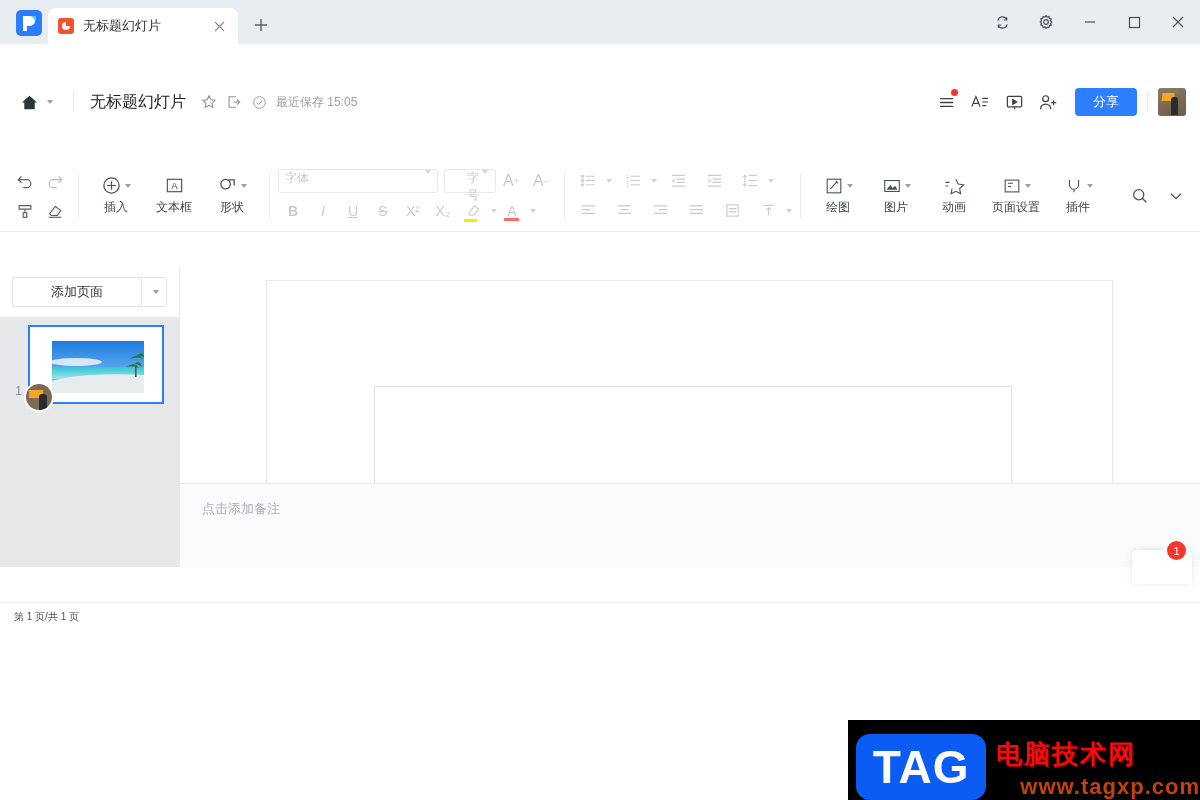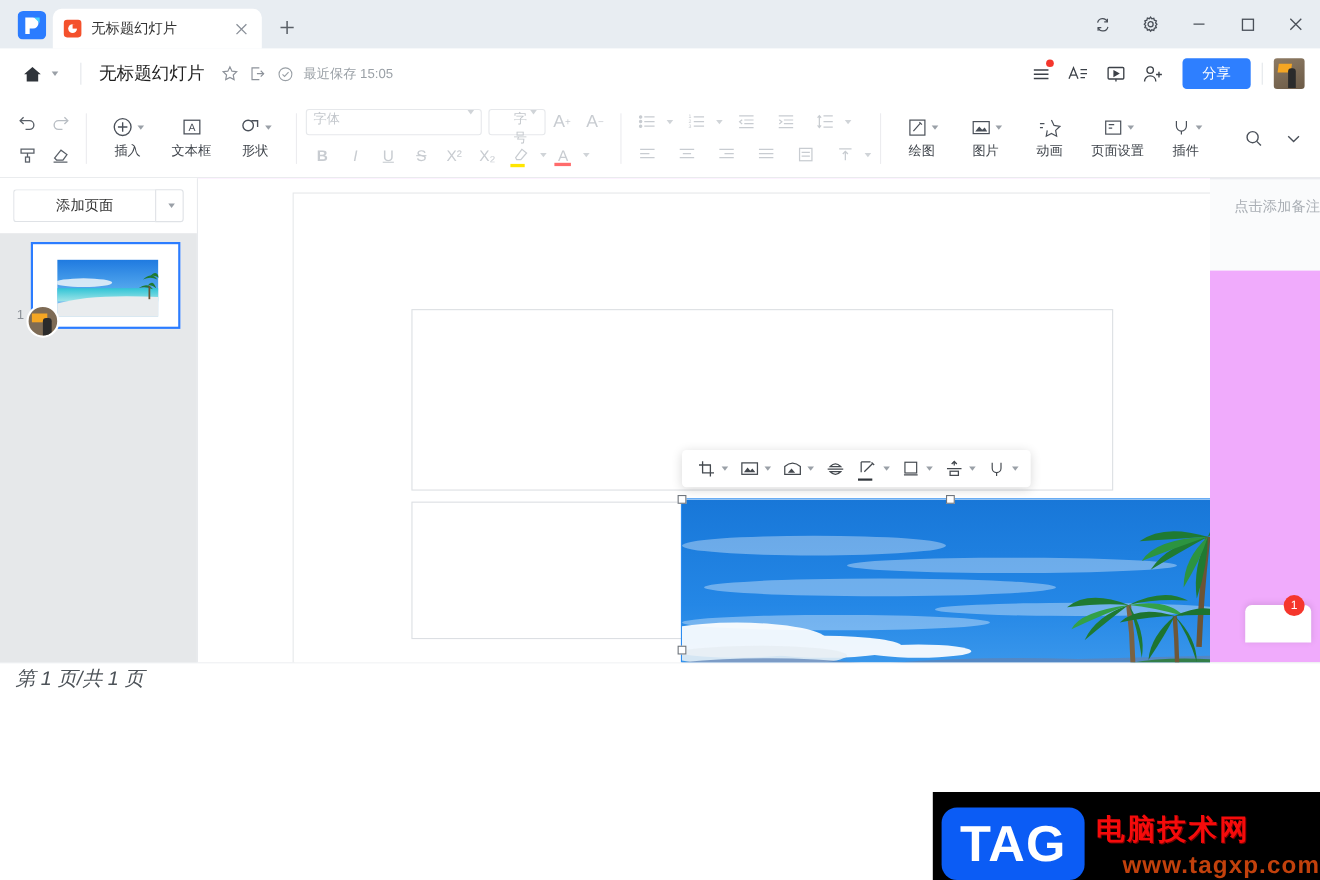--- a/index.html
+++ b/index.html
@@ -3,21 +3,21 @@
 <meta charset="utf-8">
 <style>
   * { box-sizing: border-box; margin: 0; padding: 0; }
   html, body { width: 1200px; height: 800px; overflow: hidden; }
   body {
     font-family: "Liberation Sans", "DejaVu Sans", sans-serif;
     background: #ffffff;
     color: #333;
     -webkit-font-smoothing: antialiased;
   }
-  .app { width: 1200px; height: 630px; position: relative; display: flex; flex-direction: column; }
+  .app { width: 1200px; height: 630px; position: relative; display: flex; flex-direction: column; gap: 35px; }
 
   
   .tabbar {
     height: 44px; background: #e8edf2; display: flex; align-items: flex-end;
     position: relative; flex: none;
   }
   .wps-logo {
     width: 26px; height: 26px; margin: 0 6px 8px 16px; border-radius: 4px;
     position: relative; flex: none;
   }
@@ -111,21 +111,21 @@
   .thumb-num { width:14px; font-size:12px; color:#8b9097; text-align:right;
     margin-right:6px; align-self:flex-end; padding-bottom:6px; }
   .thumb { width:136px; height:79px; background:#fff; border:2px solid #2b7cff;
     position:relative; }
   .thumb-img { position:absolute; left:22px; top:14px; width:92px; height:52px; }
   .thumb-av { position:absolute; left:-6px; bottom:-10px; width:30px; height:30px;
     border-radius:50%; background:#7e6b55; border:2px solid #fff; overflow:hidden; }
   .thumb-av::before { content:""; position:absolute; left:3px; top:6px; width:14px; height:8px; background:#f5a623;}
   .thumb-av::after { content:""; position:absolute; left:13px; top:10px; width:8px; height:18px; background:#2b2b2b; border-radius:3px 3px 0 0;}
 
-  .editor { flex:1; display:flex; background:#f0abfc; min-width:0; }
+  .editor { flex:1; display:flex; flex-direction:column; background:#b91c1c; min-width:0; }
   .canvas-area { flex:1; position:relative; background:#fff; overflow:hidden; }
   .slide { position:absolute; left:87px; top:14px; width:845px; height:475px;
     background:#fff; box-shadow: 0 0 0 1px #e6e8ea; }
   .ph { position:absolute; border:1px solid #dcdfe3; background:#fff; }
   .ph1 { left:107px; top:105px; width:638px; height:165px; }
   .ph2 { left:107px; top:280px; width:638px; height:125px; }
 
   .selimg { position:absolute; left:440px; top:292px; width:488px; height:274px; }
   .selimg .art { position:absolute; inset:0; overflow:hidden; }
   .selbox { position:absolute; inset:0; outline:1px solid #2b8cf0; pointer-events:none; }
@@ -140,21 +140,21 @@
   .flt-item { display:flex; align-items:center; height:28px; padding:0 3px; }
   .flt-ico { width:22px; height:22px; display:flex; align-items:center;
     justify-content:center; color:#44494f; position:relative;}
 
   
   .notes { height:84px; border-top:1px solid #e8eaed; background:#fafbfc;
     padding:16px 0 0 22px; flex:none; }
   .notes-ph { font-size:13px; color:#a9aeb4; }
   .statusbar { height:28px; background:#fff; border-top:1px solid #eceef0;
     display:flex; align-items:center; padding-left:14px; flex:none; }
-  .status-txt { font-size:18px; color:#4d5359;font-style:italic; }
+  .status-txt { font-size:10px; color:#4d5359; }
 
   
   .corner-panel { position:absolute; right:8px; bottom:46px; width:60px; height:34px;
     background:#fff; border-radius:6px 6px 0 0; box-shadow:0 -1px 6px rgba(0,0,0,.10); }
   .corner-badge { position:absolute; right:6px; top:-9px; width:19px; height:19px;
     border-radius:50%; background:#f5362c; color:#fff; font-size:11px;
     display:flex; align-items:center; justify-content:center; }
   .watermark { position:absolute; left:848px; top:720px; width:352px; height:80px;
     background:#000; display:flex; align-items:flex-end; padding-left:8px; }
   .wm-tag { width:138px; height:66px; background:#0b5cf5; border-radius:14px;

